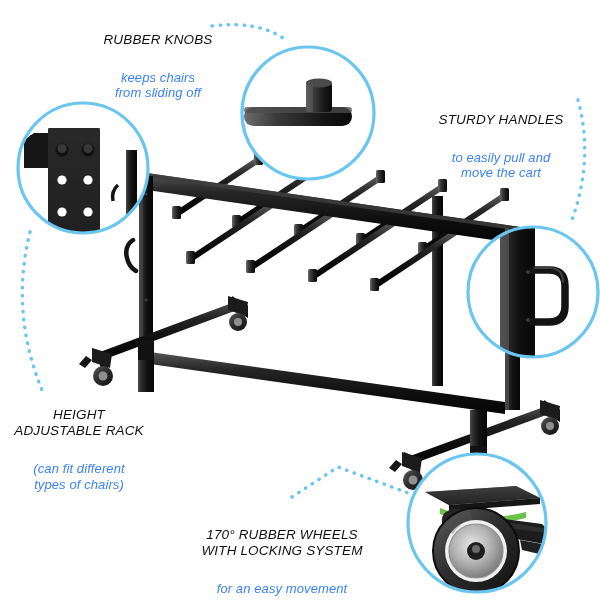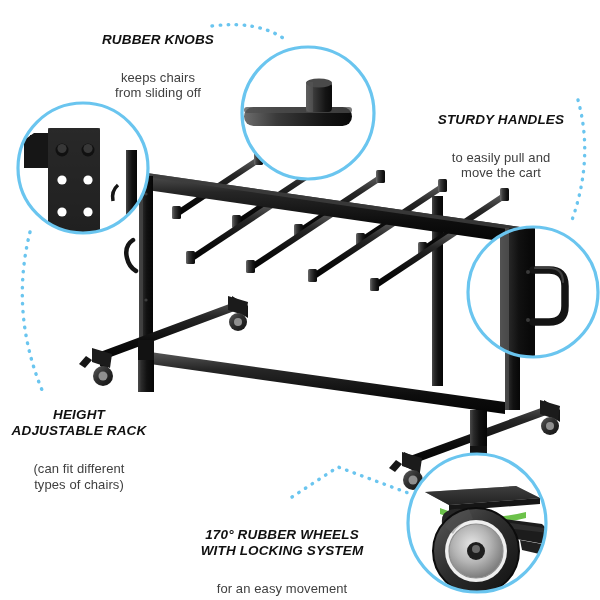--- a/index.html
+++ b/index.html
@@ -23,29 +23,30 @@
     width: 600px;
     height: 600px;
   }
   .callout-text {
     position: absolute;
     text-align: center;
     line-height: 1.22;
     white-space: pre-line;
   }
   .callout-title {
-    font-weight: bold;
+    font-weight: normal;
     font-style: italic;
     color: #111111;
     font-size: 13.5px;
     letter-spacing: 0.15px;
     display: block;
   }
   .callout-sub {
-    color: #404040;
+    font-style: italic;
+    color: #3b82f6;
     font-size: 13px;
     display: block;
     margin-top: 2px;
     letter-spacing: 0.1px;
   }
   
   #text-knobs    { left: 78px;  top: 12px;  width: 160px; }
   #text-handles  { left: 418px; top: 92px;  width: 166px; }
   #text-rack     { left: 0px;   top: 387px; width: 158px; }
   #text-wheels   { left: 184px; top: 507px; width: 196px; }

